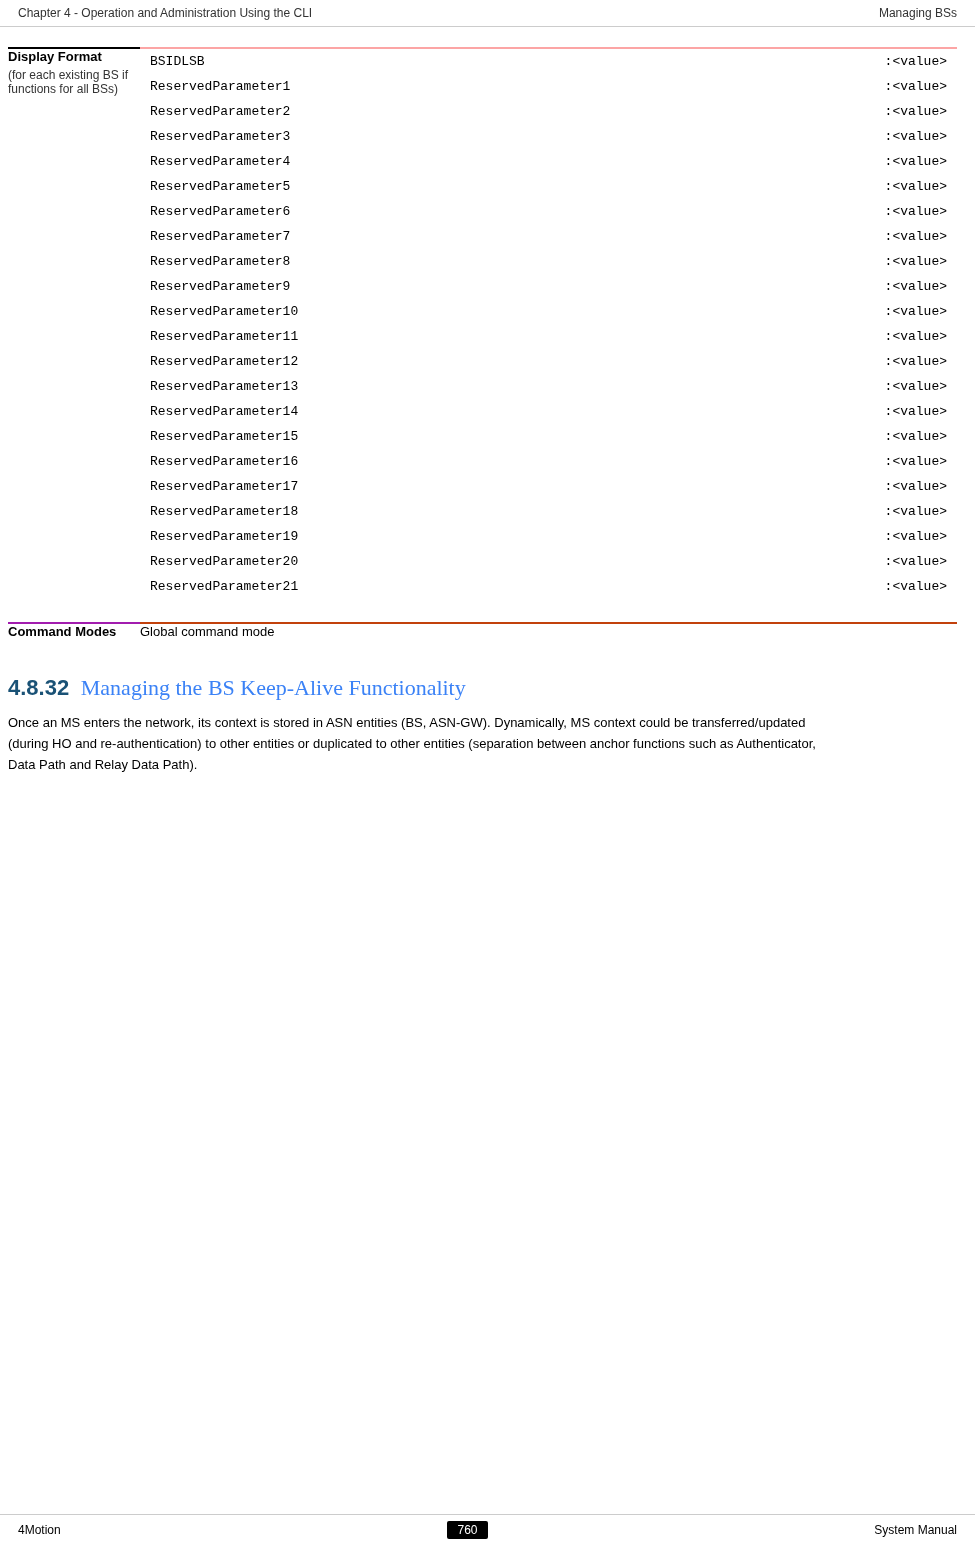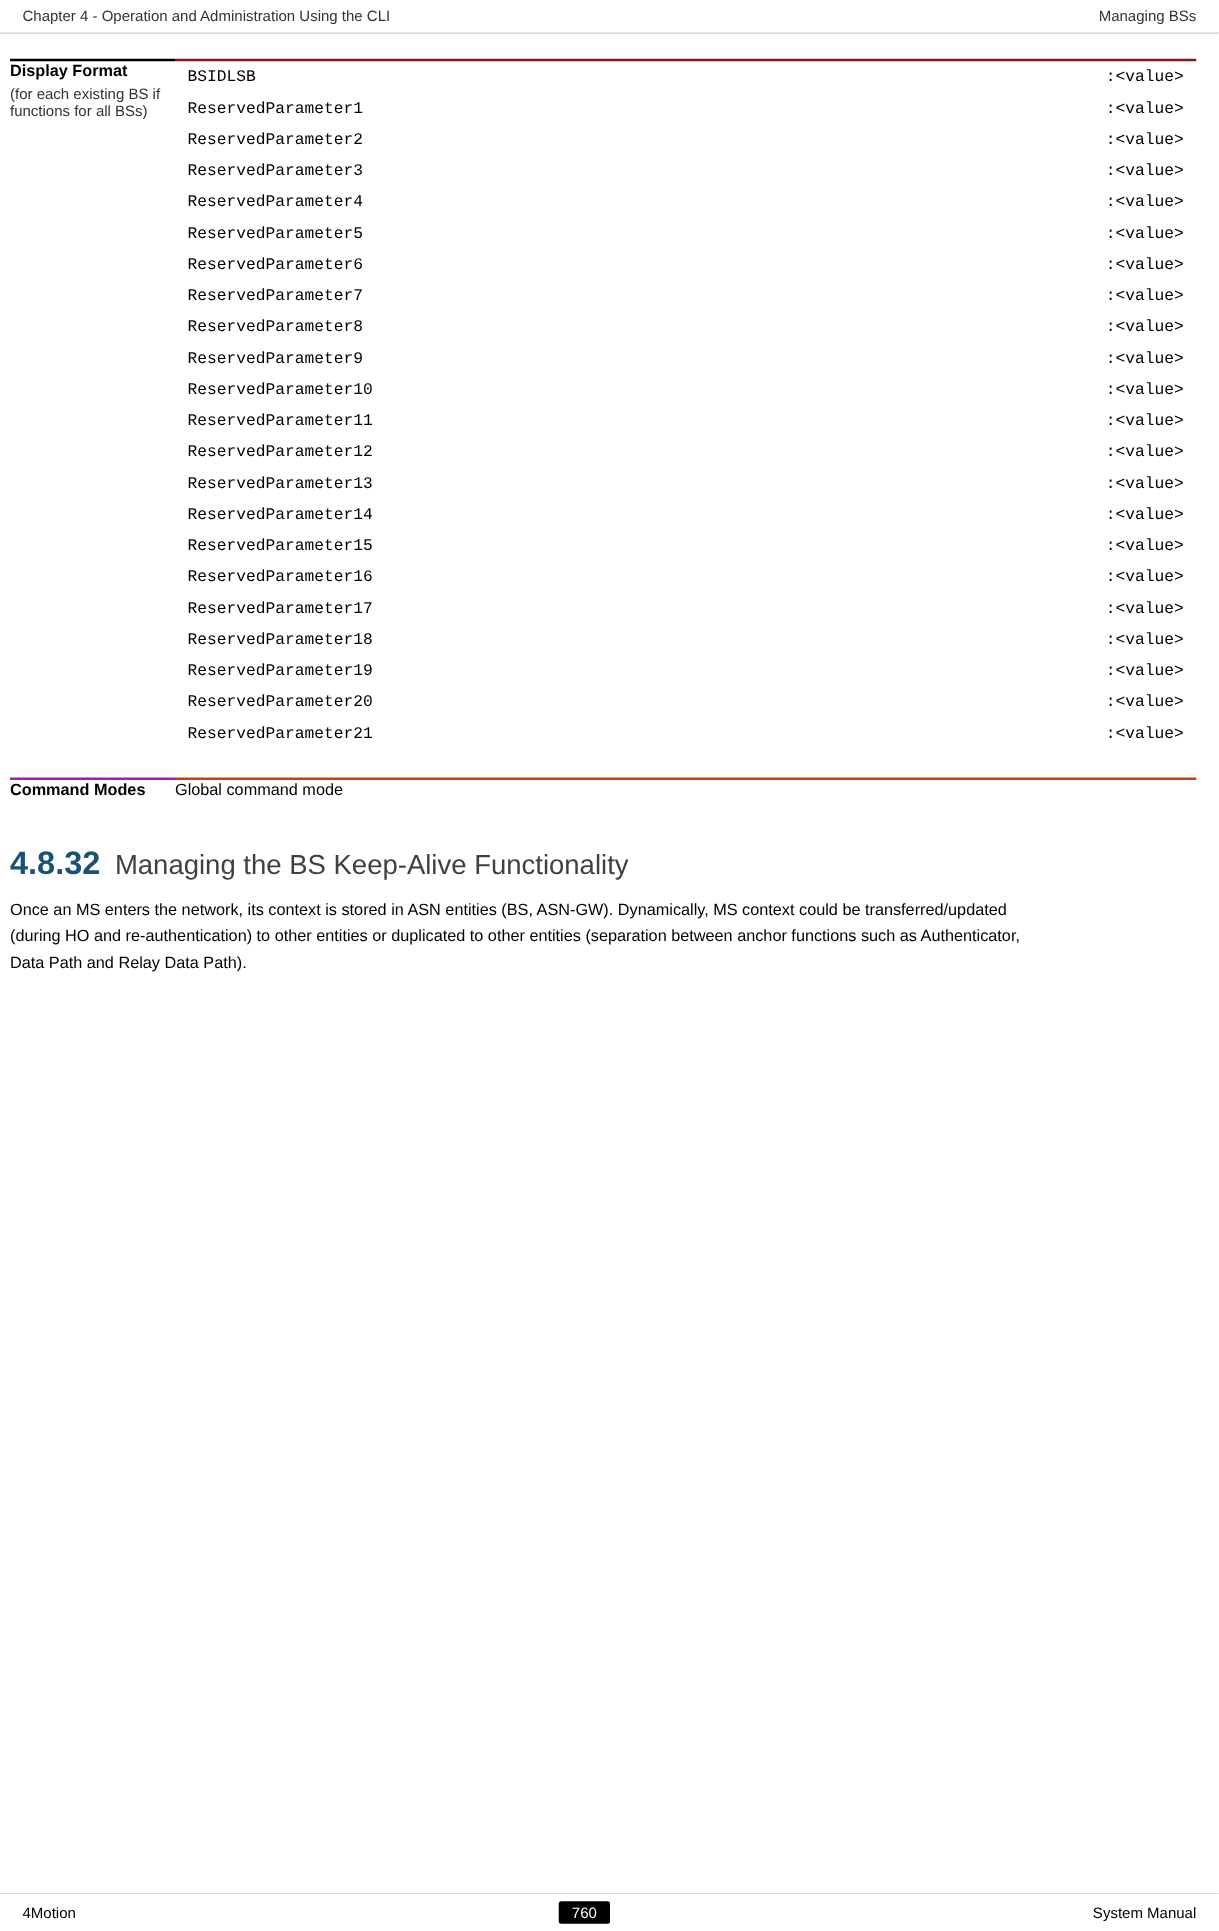--- a/index.html
+++ b/index.html
@@ -57,21 +57,21 @@
     }
 
     .label-col .label-sub {
       font-size: 12px;
       color: #333;
       margin-top: 4px;
     }
 
     
     .content-col {
-      border-top: 2px solid #7f1d1d;
+      border-top: 2px solid #fca5a5;
       padding-left: 0;
       padding-bottom: 20px;
     }
 
     
     .param-row {
       display: flex;
       justify-content: space-between;
       padding: 5px 10px 5px 10px;
       font-family: 'Courier New', Courier, monospace;
@@ -108,30 +108,30 @@
       vertical-align: top;
     }
 
     
     .section-heading {
       margin-top: 36px;
       margin-bottom: 12px;
     }
 
     .section-heading .section-number {
-      font-size: 26px;
+      font-size: 22px;
       font-weight: bold;
       color: #1a5276;
       margin-right: 8px;
     }
 
     .section-heading .section-name {
       font-size: 22px;
-      color: #404040;
-      font-family: Liberation Sans, sans-serif;
+      color: #3b82f6;
+      font-family: Liberation Serif, serif;
     }
 
     .section-body {
       font-size: 13px;
       line-height: 1.6;
       color: #000;
       max-width: 820px;
     }
 
     

